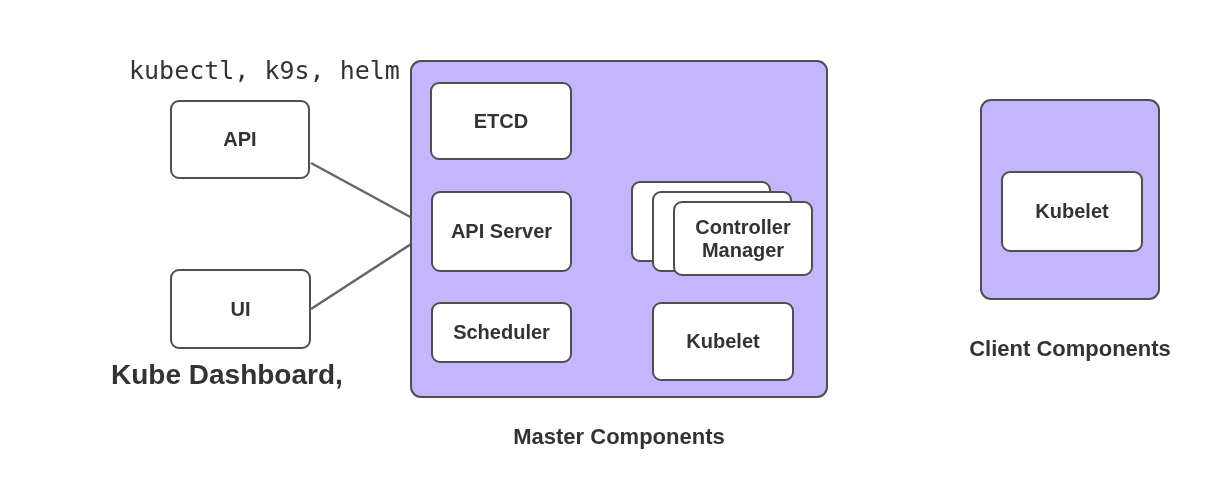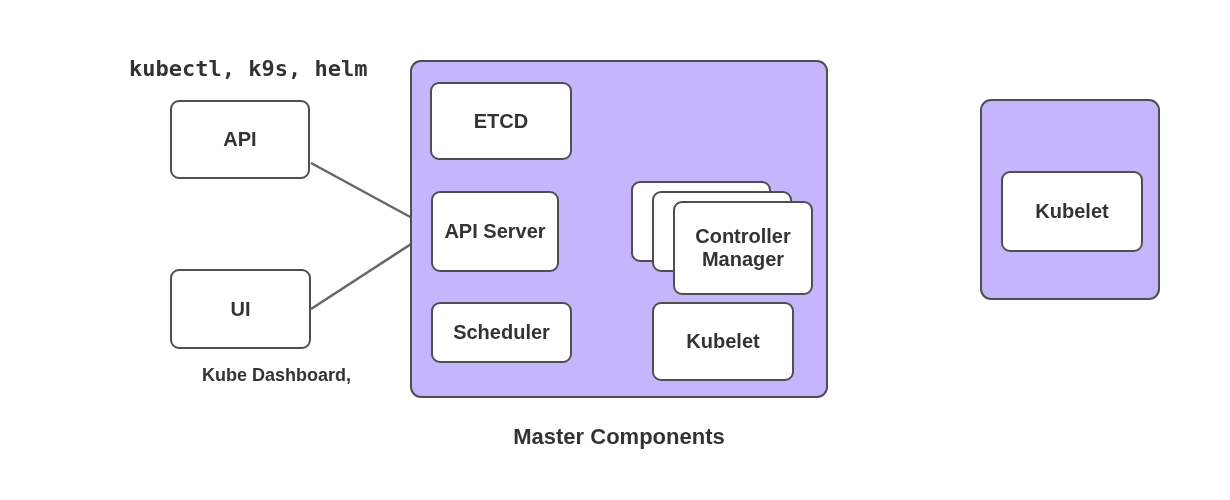--- a/index.html
+++ b/index.html
@@ -37,30 +37,30 @@
   .group-label {
     position: absolute;
     text-align: center;
     font-weight: bold;
     font-size: 22px;
     color: #333333;
   }
   .mono-label {
     position: absolute;
     font-family: "DejaVu Sans Mono", monospace;
-    font-weight: bold;
-    font-size: 22px;
+    font-weight: normal;
+    font-size: 25px;
     color: #333333;
     white-space: nowrap;
   }
   .caption {
     position: absolute;
-    text-align: right;
+    text-align: left;
     font-weight: bold;
-    font-size: 18px;
+    font-size: 28px;
     line-height: 28px;
     color: #333333;
   }
   #arrow-layer {
     position: absolute;
     left: 0; top: 0;
     width: 1230px; height: 500px;
     pointer-events: none;
   }
 </style>
@@ -92,41 +92,42 @@
   <div class="caption" style="left:111px; top:361px; width:240px;">
     <div>Kube Dashboard,</div>
   </div>
 
   <div class="container-box" style="left:410px; top:60px; width:418px; height:338px;">
 
     <div class="node" style="left: 18px; top: 20px; width: 142px; height: 78px; position: absolute;">
       <span>ETCD</span>
     </div>
 
-    <div class="node" style="left: 19px; top: 129px; width: 128px; height: 81px; position: absolute;">
+    <div class="node" style="left: 19px; top: 129px; width: 141px; height: 81px; position: absolute;">
       <span>API Server</span>
     </div>
 
     <div class="node" style="left: 19px; top: 240px; width: 141px; height: 61px; position: absolute;">
       <span>Scheduler</span>
     </div>
 
     <div class="node" style="left: 219px; top: 119px; width: 140px; height: 81px; position: absolute;"></div>
     <div class="node" style="left: 240px; top: 129px; width: 140px; height: 81px; position: absolute;"></div>
-    <div class="node" style="left: 261px; top: 139px; width: 140px; height: 94px; padding: 0px 14px; position: absolute;">
+    <div class="node" style="left: 261px; top: 139px; width: 140px; height: 75px; padding: 0px 14px; position: absolute;">
       <span>Controller Manager</span>
     </div>
 
     <div class="node" style="left: 240px; top: 240px; width: 142px; height: 79px; position: absolute;">
       <span>Kubelet</span>
     </div>
   </div>
 
   <div class="group-label" style="left:410px; top:413px; width:418px;margin-top:11px;">Master Components</div>
 
   <div class="container-box" style="left:980px; top:99px; width:180px; height:201px;">
     <div class="node" style="left:19px; top:70px; width:142px; height:81px; position:absolute;">
       <span>Kubelet</span>
     </div>
   </div>
 
+  <div class="group-label" style="left:955px; top:336px; width:230px;">Client Components</div>
 
 </div>
 
 </body></html>

